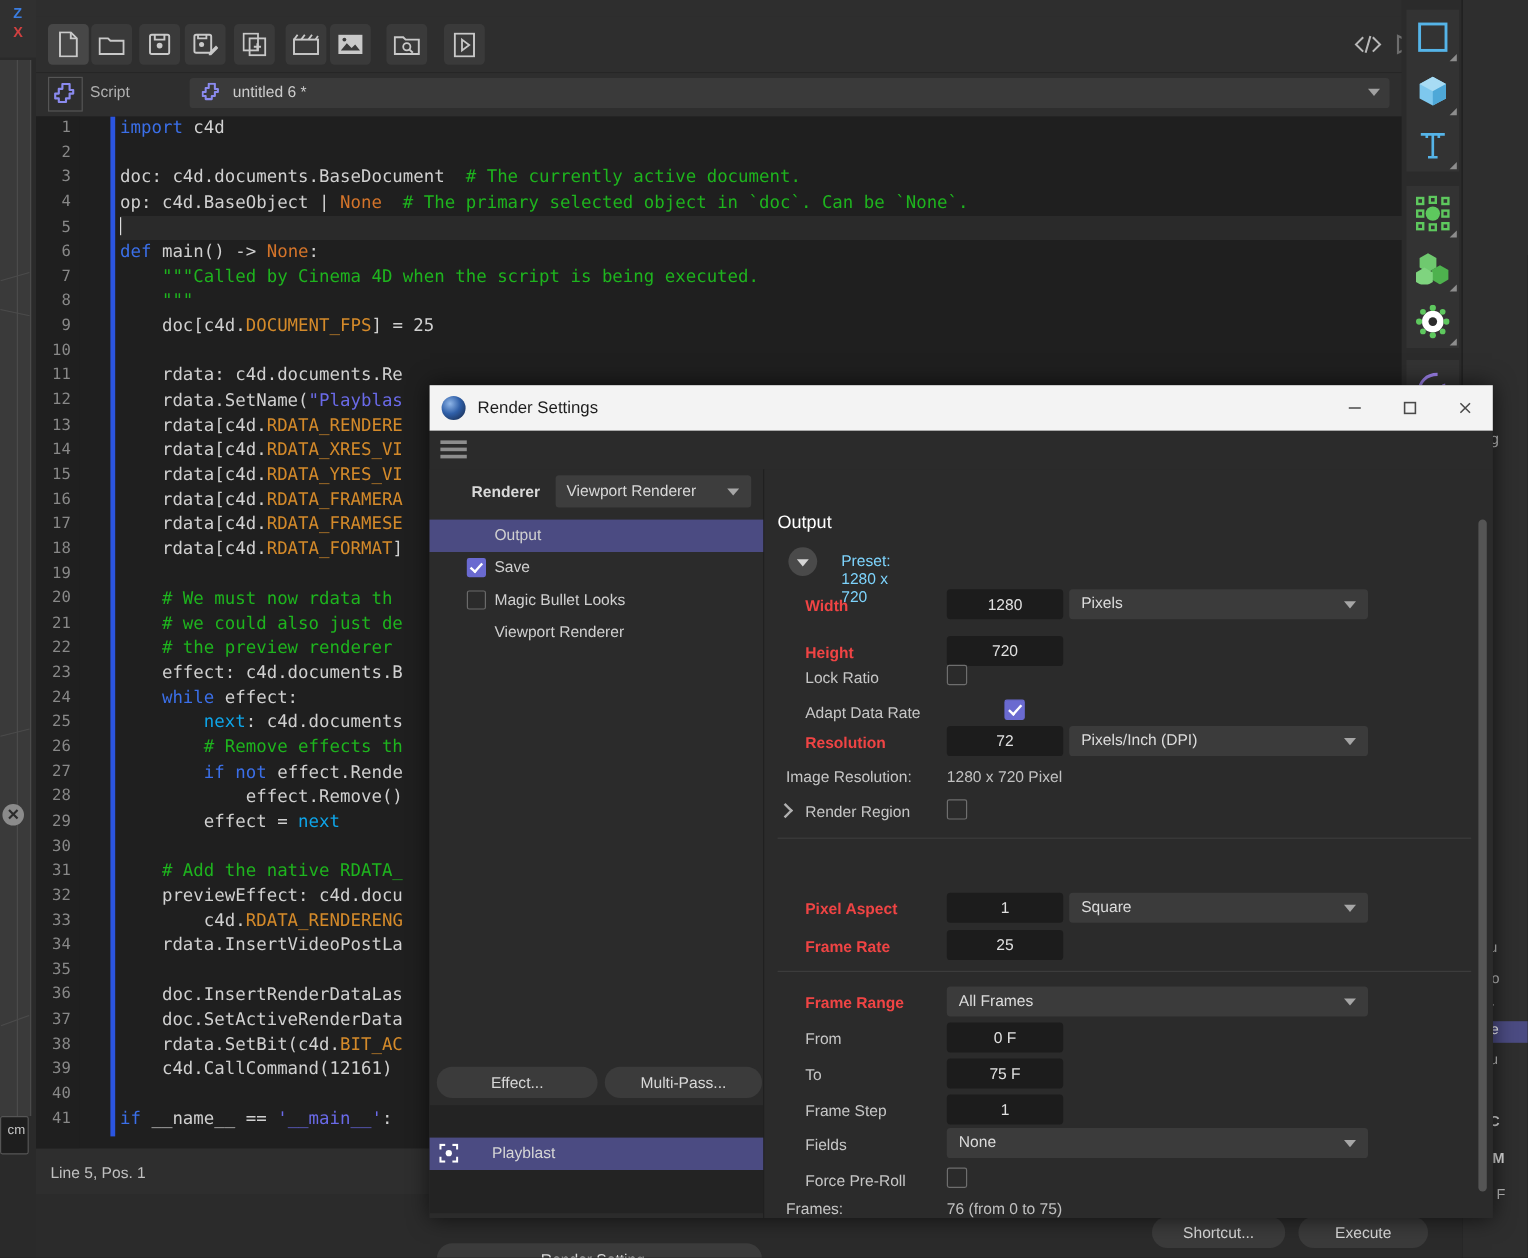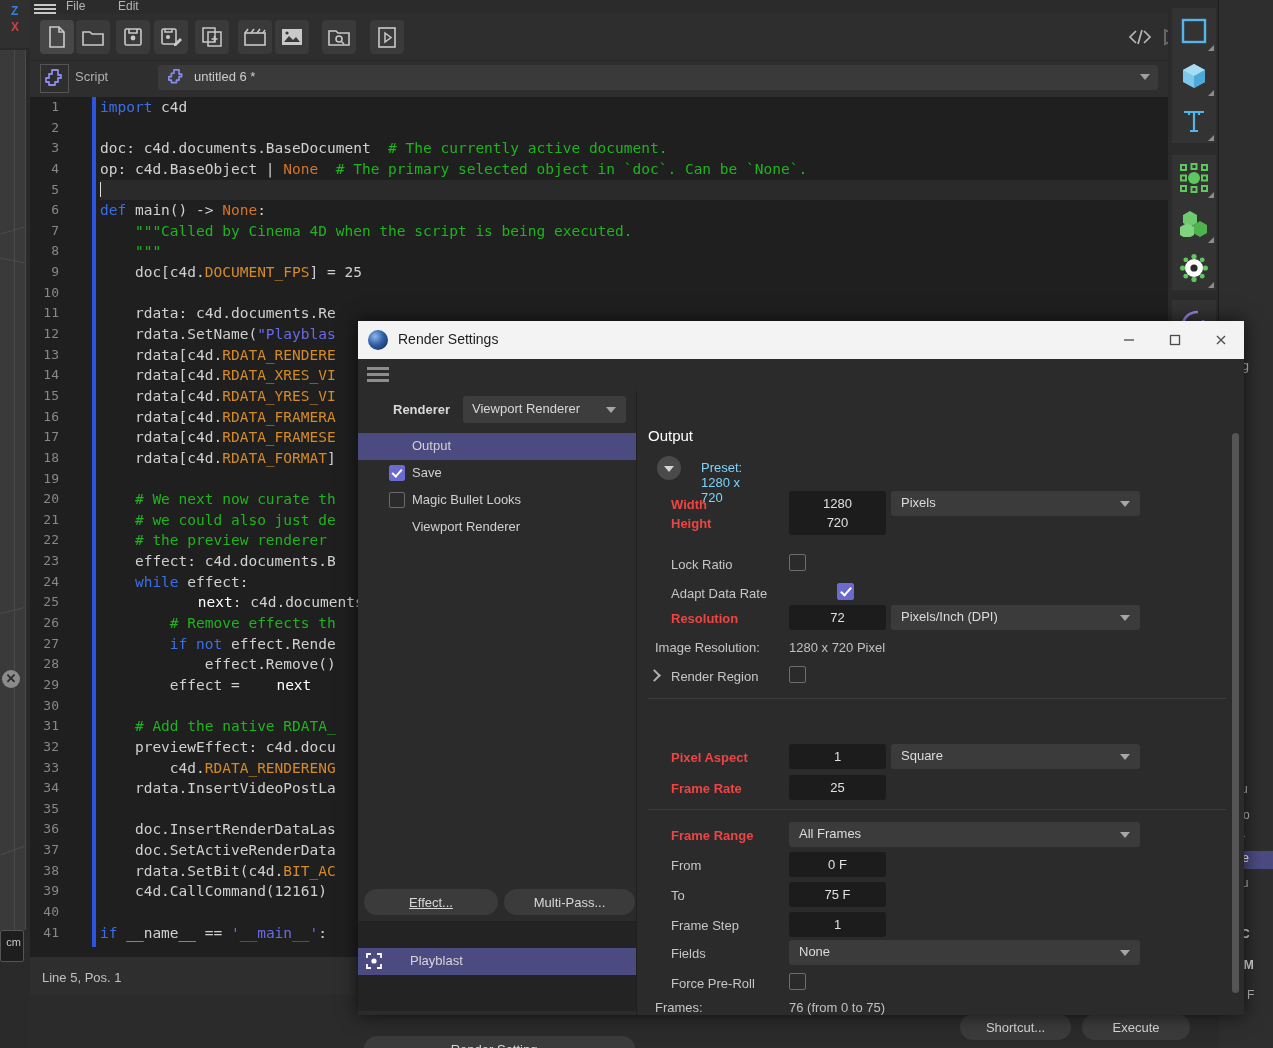--- a/index.html
+++ b/index.html
@@ -50,21 +50,21 @@
   #gutter{position:absolute;left:0;top:0;width:36px;height:860px;background:#1f1f1f;}
   #gutter div{height:20.65px;line-height:20.65px;text-align:right;padding-right:7px;color:#888;font-size:13px;}
   #changebar{position:absolute;left:62px;top:0;width:4px;height:850px;background:#2b55e0;}
   #code-lines{position:absolute;left:70px;top:0;width:1070px;}
   #code-lines .ln{height:20.65px;line-height:20.65px;white-space:pre;color:#d0d0d0;}
   #code-lines .ln.cur{background:#2a2a2a;}
   .kw{color:#3b6fe8;}
   .cmt{color:#1eb41e;}
   .str{color:#6a6ae8;}
   .cnst{color:#d48a2a;}
-  .bi{color:#ffffff;margin-left:28px;}
+  .bi{color:#0ea5e9;}
   .none{color:#d4742a;}
   .caret{display:inline-block;width:1px;height:15px;background:#ddd;vertical-align:-2px;}
   #status-bar{position:absolute;left:0;top:960px;width:1140px;height:35px;background:#2e2e2e;}
   #status-bar span{position:absolute;left:12px;top:10px;color:#c0c0c0;font-size:13px;}
   
   #icon-rail{position:absolute;left:1168px;top:0;width:50px;height:1048px;background:#2b2b2b;border-right:1px solid #1d1d1d;}
   .rail-grp{position:absolute;left:4px;width:44px;background:#333;}
   .rail-btn{position:relative;width:44px;height:45px;display:flex;align-items:center;justify-content:center;}
   .rail-btn .corner{position:absolute;right:2px;bottom:2px;width:0;height:0;
         border-left:6px solid transparent;border-bottom:6px solid #8d8d8d;}
@@ -96,21 +96,21 @@
   .rs-item{position:absolute;left:0;width:278px;height:27px;}
   .rs-item.sel{background:#4b4b82;}
   .rs-item .cb{position:absolute;left:31px;top:5px;width:16px;height:16px;border:1px solid #6a6a6a;
         border-radius:2px;background:#2b2b2b;box-sizing:border-box;}
   .rs-item .cb.on{background:#6a6ad0;border-color:#6a6ad0;}
   .rs-item .cb.on:after{content:"";position:absolute;left:4px;top:1px;width:4px;height:8px;
         border:solid #fff;border-width:0 2px 2px 0;transform:rotate(42deg);}
   .rs-item .lbl{position:absolute;left:54px;top:5px;font-size:13px;color:#d0d0d0;}
   #effect-btn,#multipass-btn{position:absolute;top:498px;height:26px;background:#3b3b3b;border-radius:13px;
         display:flex;align-items:center;justify-content:center;color:#d8d8d8;font-size:13px;}
-  #effect-btn{left:6px;width:134px;text-decoration:underline;}
+  #effect-btn{left:6px;width:134px;}
   #multipass-btn{left:146px;width:131px;}
   #preset-list{position:absolute;left:0;top:530px;width:278px;height:90px;background:#232323;}
   .preset{position:absolute;left:0;width:278px;height:27px;}
   .preset.sel{background:#4b4b82;}
   .preset .pi{position:absolute;left:8px;top:5px;width:16px;height:16px;}
   .preset .plb{position:absolute;left:52px;top:5px;font-size:13px;color:#d6d6d6;}
   #render-setting-btn{position:absolute;left:6px;top:645px;width:271px;height:26px;background:#3b3b3b;border-radius:13px;
         display:flex;align-items:center;justify-content:center;color:#d8d8d8;font-size:13px;}
   #rs-right{position:absolute;left:279px;top:32px;width:607px;height:624px;background:#2b2b2b;overflow:hidden;}
   #rs-right-scrollbar{position:absolute;right:5px;top:42px;width:7px;height:560px;background:#555;border-radius:4px;}
@@ -160,29 +160,20 @@
     <div class="gl" style="left:0;top:210px;width:25px;height:1px;transform:rotate(12deg);"></div>
     <div class="gl" style="left:0;top:560px;width:25px;height:1px;transform:rotate(-14deg);"></div>
     <div class="gl" style="left:0;top:800px;width:25px;height:1px;transform:rotate(-20deg);"></div>
   </div>
   <div id="vp-close">✕</div>
   <div id="vp-cm">cm</div>
 </div>
 
 <div id="script-window">
 
-  <div id="menubar">
-    <div class="hamb">
-        <i></i>
-        <i></i>
-        <i></i>
-      </div>
-    <span class="mi" style="left:36px;">File</span>
-    <span class="mi" style="left:88px;">Edit</span>
-  </div>
 
   <div id="toolbar">
     <div class="tbtn first" style="left:10px;">
       <svg width="20" height="22" viewBox="0 0 20 22">
           <path d="M3 1h9l5 5v15H3z" fill="none" stroke="#c9c9c9" stroke-width="1.6"></path>
           <path d="M12 1v5h5" fill="none" stroke="#c9c9c9" stroke-width="1.6"></path>
         </svg>
     </div>
     <div class="tbtn" style="left:46px;">
       <svg width="22" height="19" viewBox="0 0 22 19">
@@ -325,21 +316,21 @@
       <div class="ln"></div>
       <div class="ln">    rdata: c4d.documents.Re</div>
       <div class="ln">    rdata.SetName(<span class="str">"Playblas</span></div>
       <div class="ln">    rdata[c4d.<span class="cnst">RDATA_RENDERE</span></div>
       <div class="ln">    rdata[c4d.<span class="cnst">RDATA_XRES_VI</span></div>
       <div class="ln">    rdata[c4d.<span class="cnst">RDATA_YRES_VI</span></div>
       <div class="ln">    rdata[c4d.<span class="cnst">RDATA_FRAMERA</span></div>
       <div class="ln">    rdata[c4d.<span class="cnst">RDATA_FRAMESE</span></div>
       <div class="ln">    rdata[c4d.<span class="cnst">RDATA_FORMAT</span>]</div>
       <div class="ln"></div>
-      <div class="ln">    <span class="cmt"># We next now curate th</span></div>
+      <div class="ln">    <span class="cmt"># We must now rdata th</span></div>
       <div class="ln">    <span class="cmt"># we could also just de</span></div>
       <div class="ln">    <span class="cmt"># the preview renderer</span></div>
       <div class="ln">    effect: c4d.documents.B</div>
       <div class="ln">    <span class="kw">while</span> effect:</div>
       <div class="ln">        <span class="bi">next</span>: c4d.documents</div>
       <div class="ln">        <span class="cmt"># Remove effects th</span></div>
       <div class="ln">        <span class="kw">if</span> <span class="kw">not</span> effect.Rende</div>
       <div class="ln">            effect.Remove()</div>
       <div class="ln">        effect = <span class="bi">next</span></div>
       <div class="ln"></div>
@@ -540,21 +531,21 @@
 
       <div class="fr" style="top:99px;">
         <span class="flabel b">Width</span>
         <span class="fnum">1280</span>
         <span class="fsel">
           <span class="v">Pixels</span>
           <span class="carot"></span>
         </span>
       </div>
 
-      <div class="fr" style="top:118px;">
+      <div class="fr" style="top:138px;">
         <span class="flabel b">Height</span>
         <span class="fnum">720</span>
       </div>
 
       <div class="fr" style="top:159px;">
         <span class="flabel">Lock Ratio</span>
         <span class="fcb"></span>
       </div>
 
       <div class="fr" style="top:188px;">

